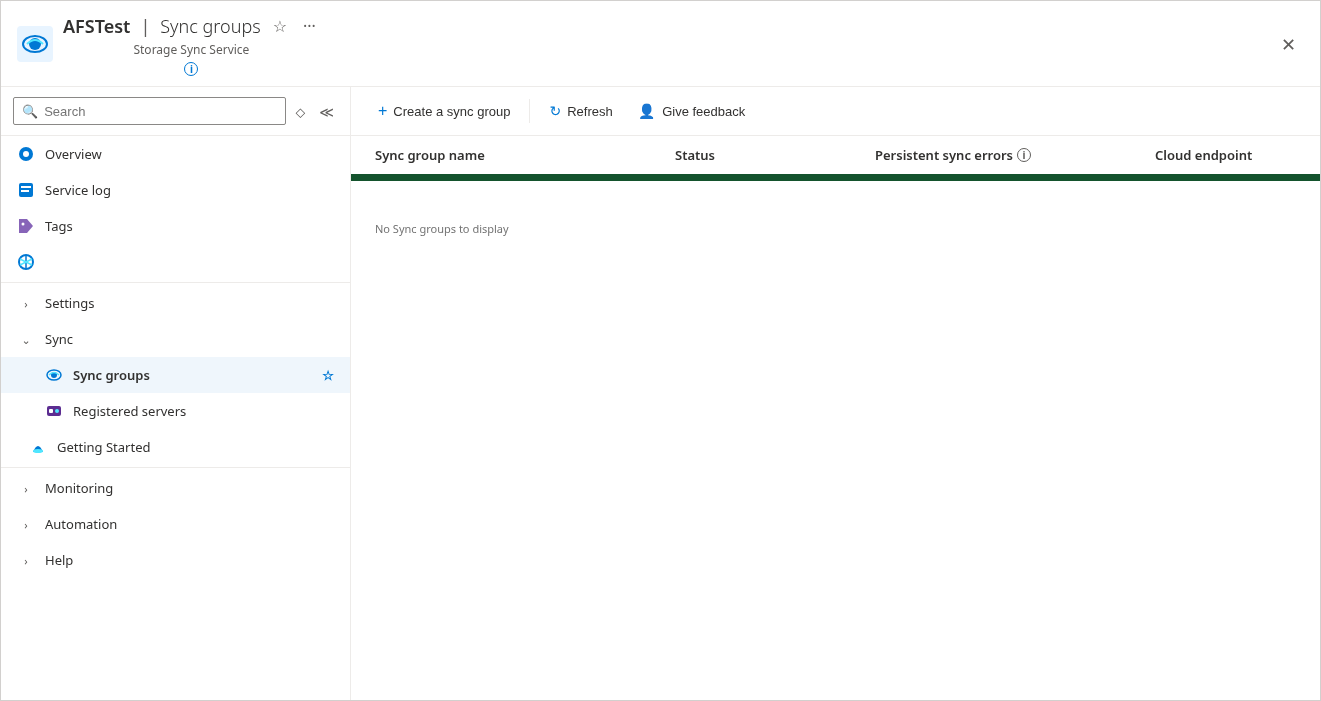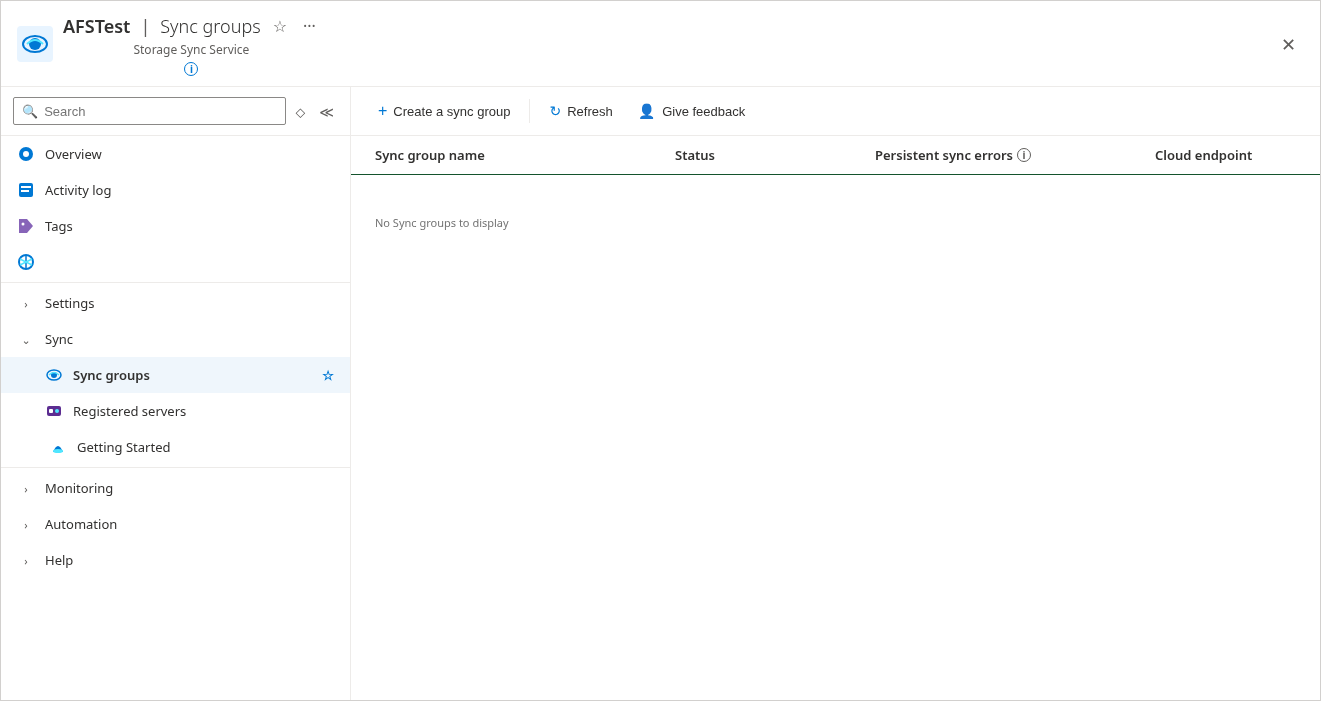--- a/index.html
+++ b/index.html
@@ -215,21 +215,21 @@
     
     .table-area {
       flex: 1;
       overflow-y: auto;
       padding: 0;
     }
     .table-header {
       display: grid;
       grid-template-columns: 300px 200px 280px 1fr;
       padding: 10px 24px;
-      border-bottom: 1px solid #14532d;
+      border-bottom: 7px solid #14532d;
       background: #fff;
     }
     .table-header-cell {
       font-size: 13px;
       font-weight: 600;
       color: #323130;
       display: flex;
       align-items: center;
       gap: 4px;
     }
@@ -303,21 +303,21 @@
     </div>
 
     <div class="nav-item">
       <div class="nav-item-icon">
         <svg width="18" height="18" viewBox="0 0 18 18">
             <rect x="2" y="2" width="14" height="14" rx="2" fill="#0078d4"></rect>
             <rect x="4" y="5" width="10" height="2" fill="white"></rect>
             <rect x="4" y="9" width="8" height="2" fill="white"></rect>
           </svg>
       </div>
-      <span class="nav-item-label">Activity log</span>
+      <span class="nav-item-label">Service log</span>
     </div>
 
 
     <div class="nav-item">
       <div class="nav-item-icon">
         <svg width="18" height="18" viewBox="0 0 18 18">
             <path d="M2 2 L10 2 L16 9 L10 16 L2 16 Z" fill="#8764b8"></path>
             <circle cx="6" cy="7" r="1.5" fill="white"></circle>
           </svg>
       </div>
@@ -367,21 +367,21 @@
       <div class="nav-item-icon">
         <svg width="18" height="18" viewBox="0 0 18 18">
           <rect x="2" y="4" width="14" height="10" rx="2" fill="#5c2d91"></rect>
           <rect x="4" y="7" width="4" height="4" fill="white" rx="1"></rect>
           <circle cx="12" cy="9" r="2" fill="#50e6ff"></circle>
         </svg>
       </div>
       <span class="nav-item-label">Registered servers</span>
     </div>
 
-    <div class="nav-item nav-section-child" style="padding-left:48px;">
+    <div class="nav-item nav-section-child" style="padding-left:28px;">
       <div class="nav-item-icon">
         <svg width="18" height="18" viewBox="0 0 18 18">
           <path d="M4 14 Q9 2 14 14" fill="#0078d4"></path>
           <ellipse cx="9" cy="13" rx="5" ry="2" fill="#50e6ff"></ellipse>
         </svg>
       </div>
       <span class="nav-item-label">Getting Started</span>
     </div>
 
     <div class="nav-divider"></div>

